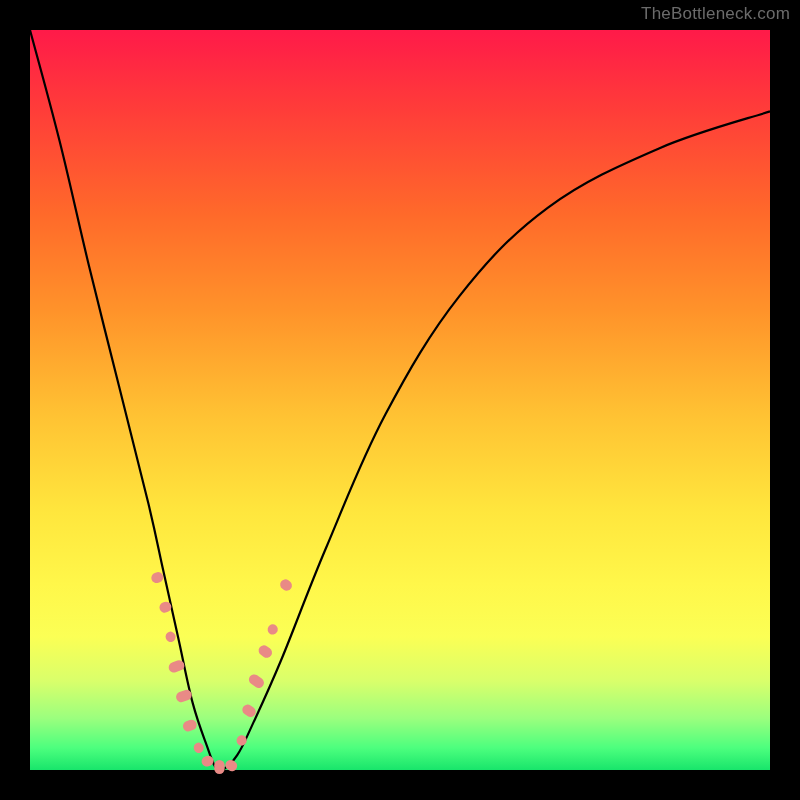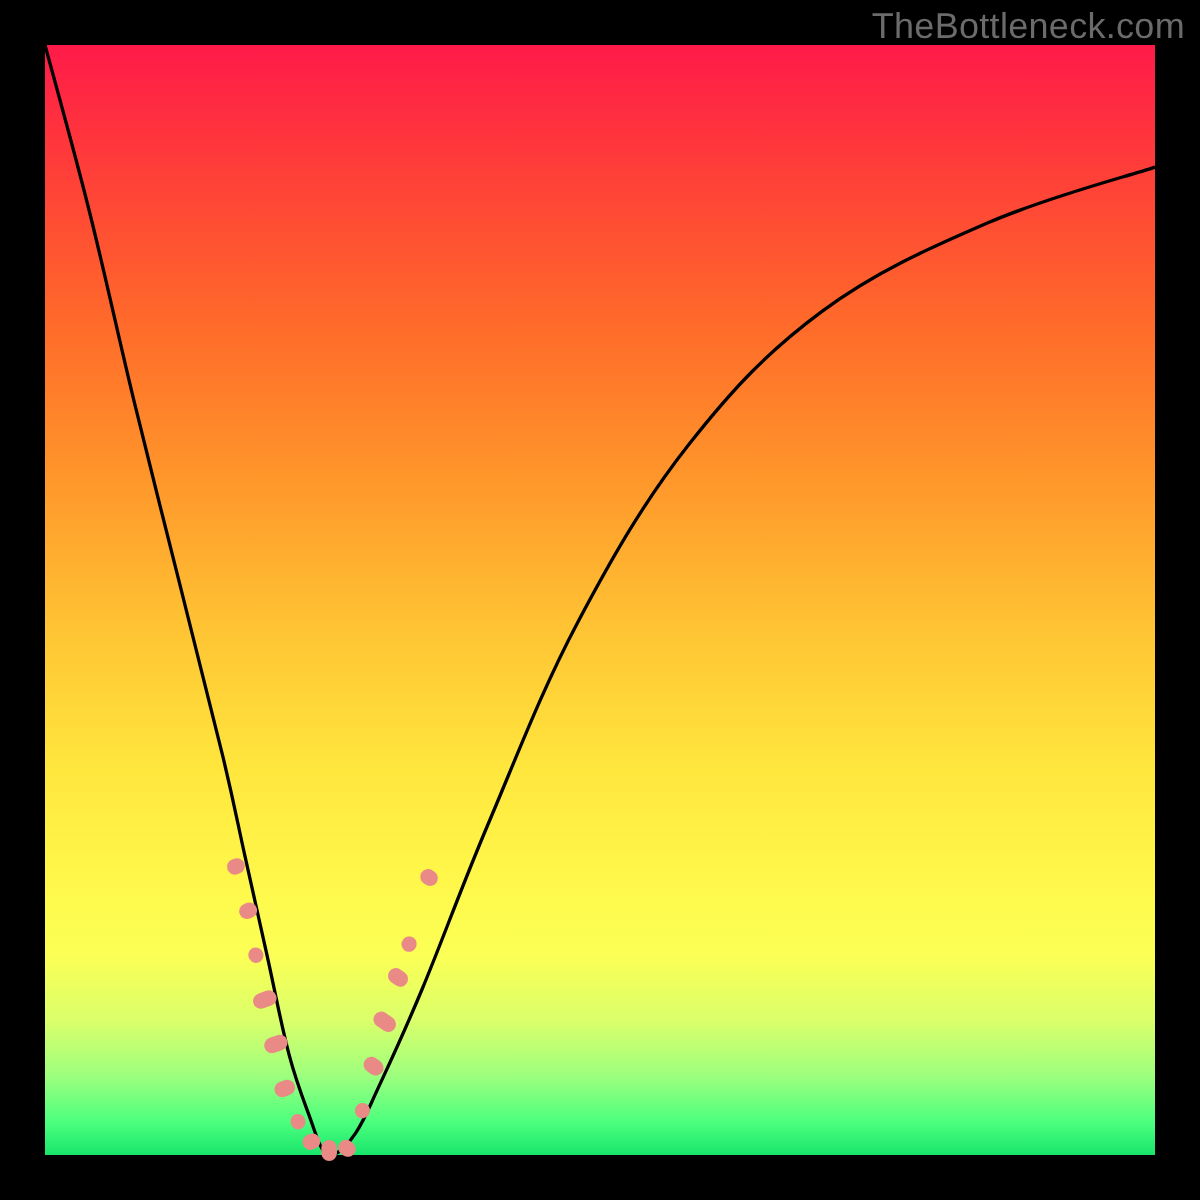--- a/index.html
+++ b/index.html
@@ -38,21 +38,21 @@
       #9bff7e 93%,
       #4dff7e 97%,
       #18e56b 100%
     );
   }
   .watermark {
     position: absolute;
     top: 4px;
     right: 10px;
     color: #6b6b6b;
-    font-size: 24px;
+    font-size: 17px;
     letter-spacing: 0.2px;
     pointer-events: none;
   }
   svg.curve {
     position: absolute;
     left: 0;
     top: 0;
     width: 740px;
     height: 740px;
     overflow: visible;

